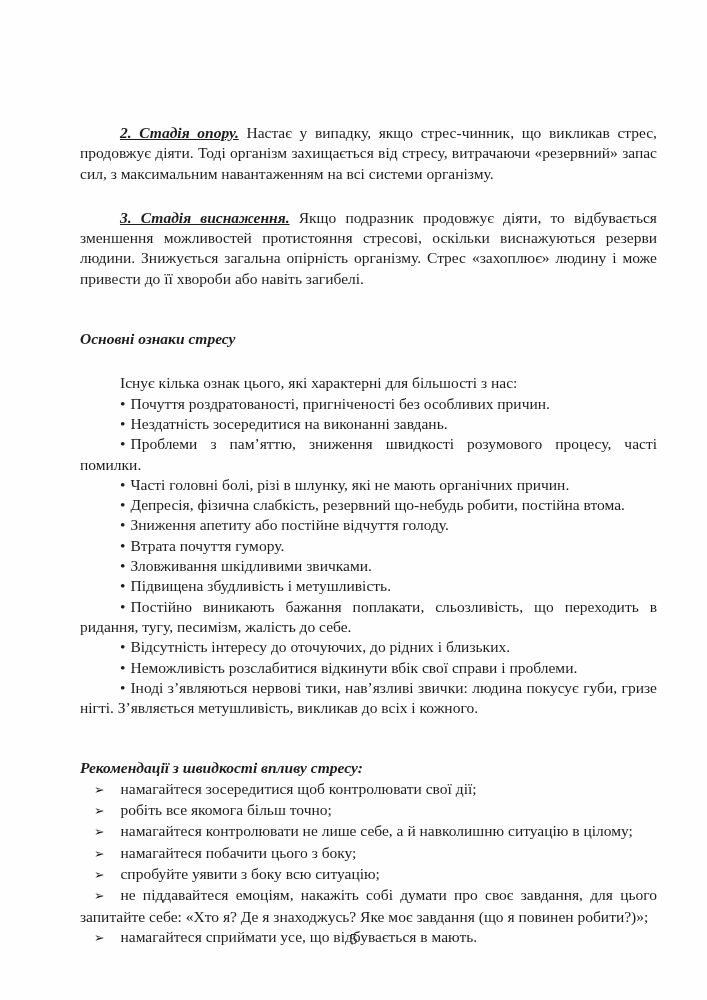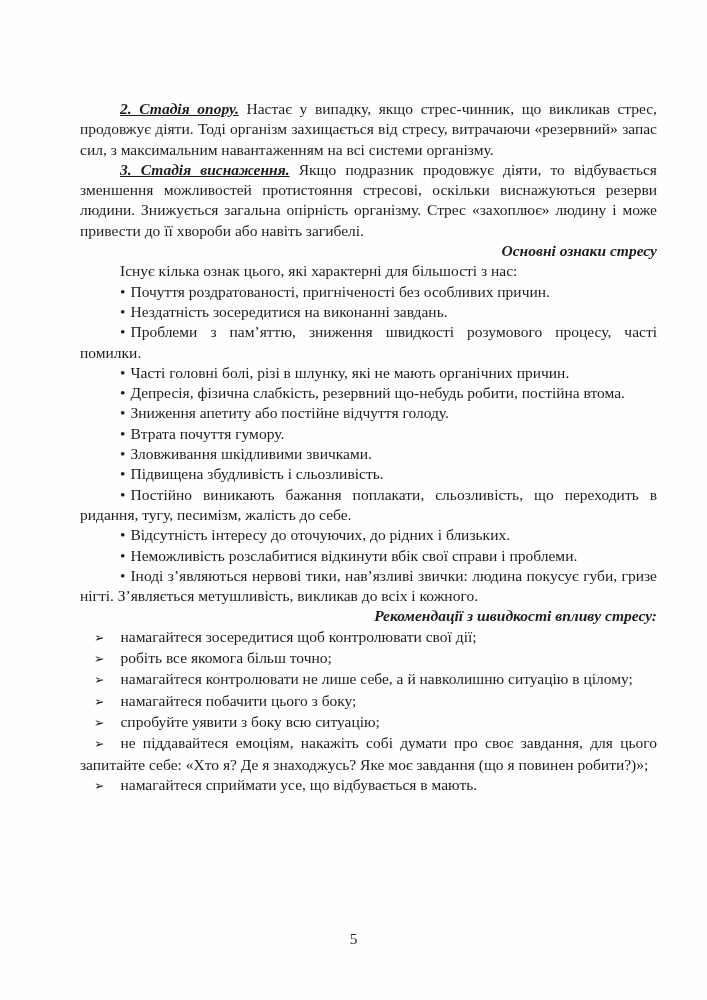--- a/index.html
+++ b/index.html
@@ -25,31 +25,33 @@
     font-size: 15.5px;
     line-height: 20.3px;
     text-align: justify;
   }
   .content p {
     margin: 0;
     padding: 0;
   }
   p.para {
     text-indent: 40px;
+    margin-top: 24px;
   }
   .lead {
     font-weight: bold;
     font-style: italic;
     text-decoration: underline;
   }
   p.heading {
     text-indent: 0;
-    text-align: right;
+    text-align: left;
     font-weight: bold;
     font-style: italic;
+    margin-top: 40px;
   }
   p.bullet-item {
     text-indent: 40px;
   }
   .bullet-marker {
     margin-right: 5px;
   }
   p.arrow-item {
     text-indent: 14px;
   }
@@ -83,21 +85,21 @@
     <p class="para">Існує кілька ознак цього, які характерні для більшості з нас:</p>
 
     <p class="bullet-item"><span class="bullet-marker">•</span><span>Почуття роздратованості, пригніченості без особливих причин.</span></p>
     <p class="bullet-item"><span class="bullet-marker">•</span><span>Нездатність зосередитися на виконанні завдань.</span></p>
     <p class="bullet-item"><span class="bullet-marker">•</span><span>Проблеми з пам’яттю, зниження швидкості розумового процесу, часті помилки.</span></p>
     <p class="bullet-item"><span class="bullet-marker">•</span><span>Часті головні болі, різі в шлунку, які не мають органічних причин.</span></p>
     <p class="bullet-item"><span class="bullet-marker">•</span><span>Депресія, фізична слабкість, резервний що-небудь робити, постійна втома.</span></p>
     <p class="bullet-item"><span class="bullet-marker">•</span><span>Зниження апетиту або постійне відчуття голоду.</span></p>
     <p class="bullet-item"><span class="bullet-marker">•</span><span>Втрата почуття гумору.</span></p>
     <p class="bullet-item"><span class="bullet-marker">•</span><span>Зловживання шкідливими звичками.</span></p>
-    <p class="bullet-item"><span class="bullet-marker">•</span><span>Підвищена збудливість і сльозливість.</span></p>
+    <p class="bullet-item"><span class="bullet-marker">•</span><span>Підвищена збудливість і метушливість.</span></p>
     <p class="bullet-item"><span class="bullet-marker">•</span><span>Постійно виникають бажання поплакати, сльозливість, що переходить в ридання, тугу, песимізм, жалість до себе.</span></p>
     <p class="bullet-item"><span class="bullet-marker">•</span><span>Відсутність інтересу до оточуючих, до рідних і близьких.</span></p>
     <p class="bullet-item"><span class="bullet-marker">•</span><span>Неможливість розслабитися відкинути вбік свої справи і проблеми.</span></p>
     <p class="bullet-item"><span class="bullet-marker">•</span><span>Іноді з’являються нервові тики, нав’язливі звички: людина покусує губи, гризе нігті. З’являється метушливість, викликав до всіх і кожного.</span></p>
 
     <p class="heading">Рекомендації з швидкості впливу стресу:</p>
 
     <p class="arrow-item"><span class="arrow-marker">➢</span><span>намагайтеся зосередитися щоб контролювати свої дії;</span></p>
     <p class="arrow-item"><span class="arrow-marker">➢</span><span>робіть все якомога більш точно;</span></p>
     <p class="arrow-item"><span class="arrow-marker">➢</span><span>намагайтеся контролювати не лише себе, а й навколишню ситуацію в цілому;</span></p>

